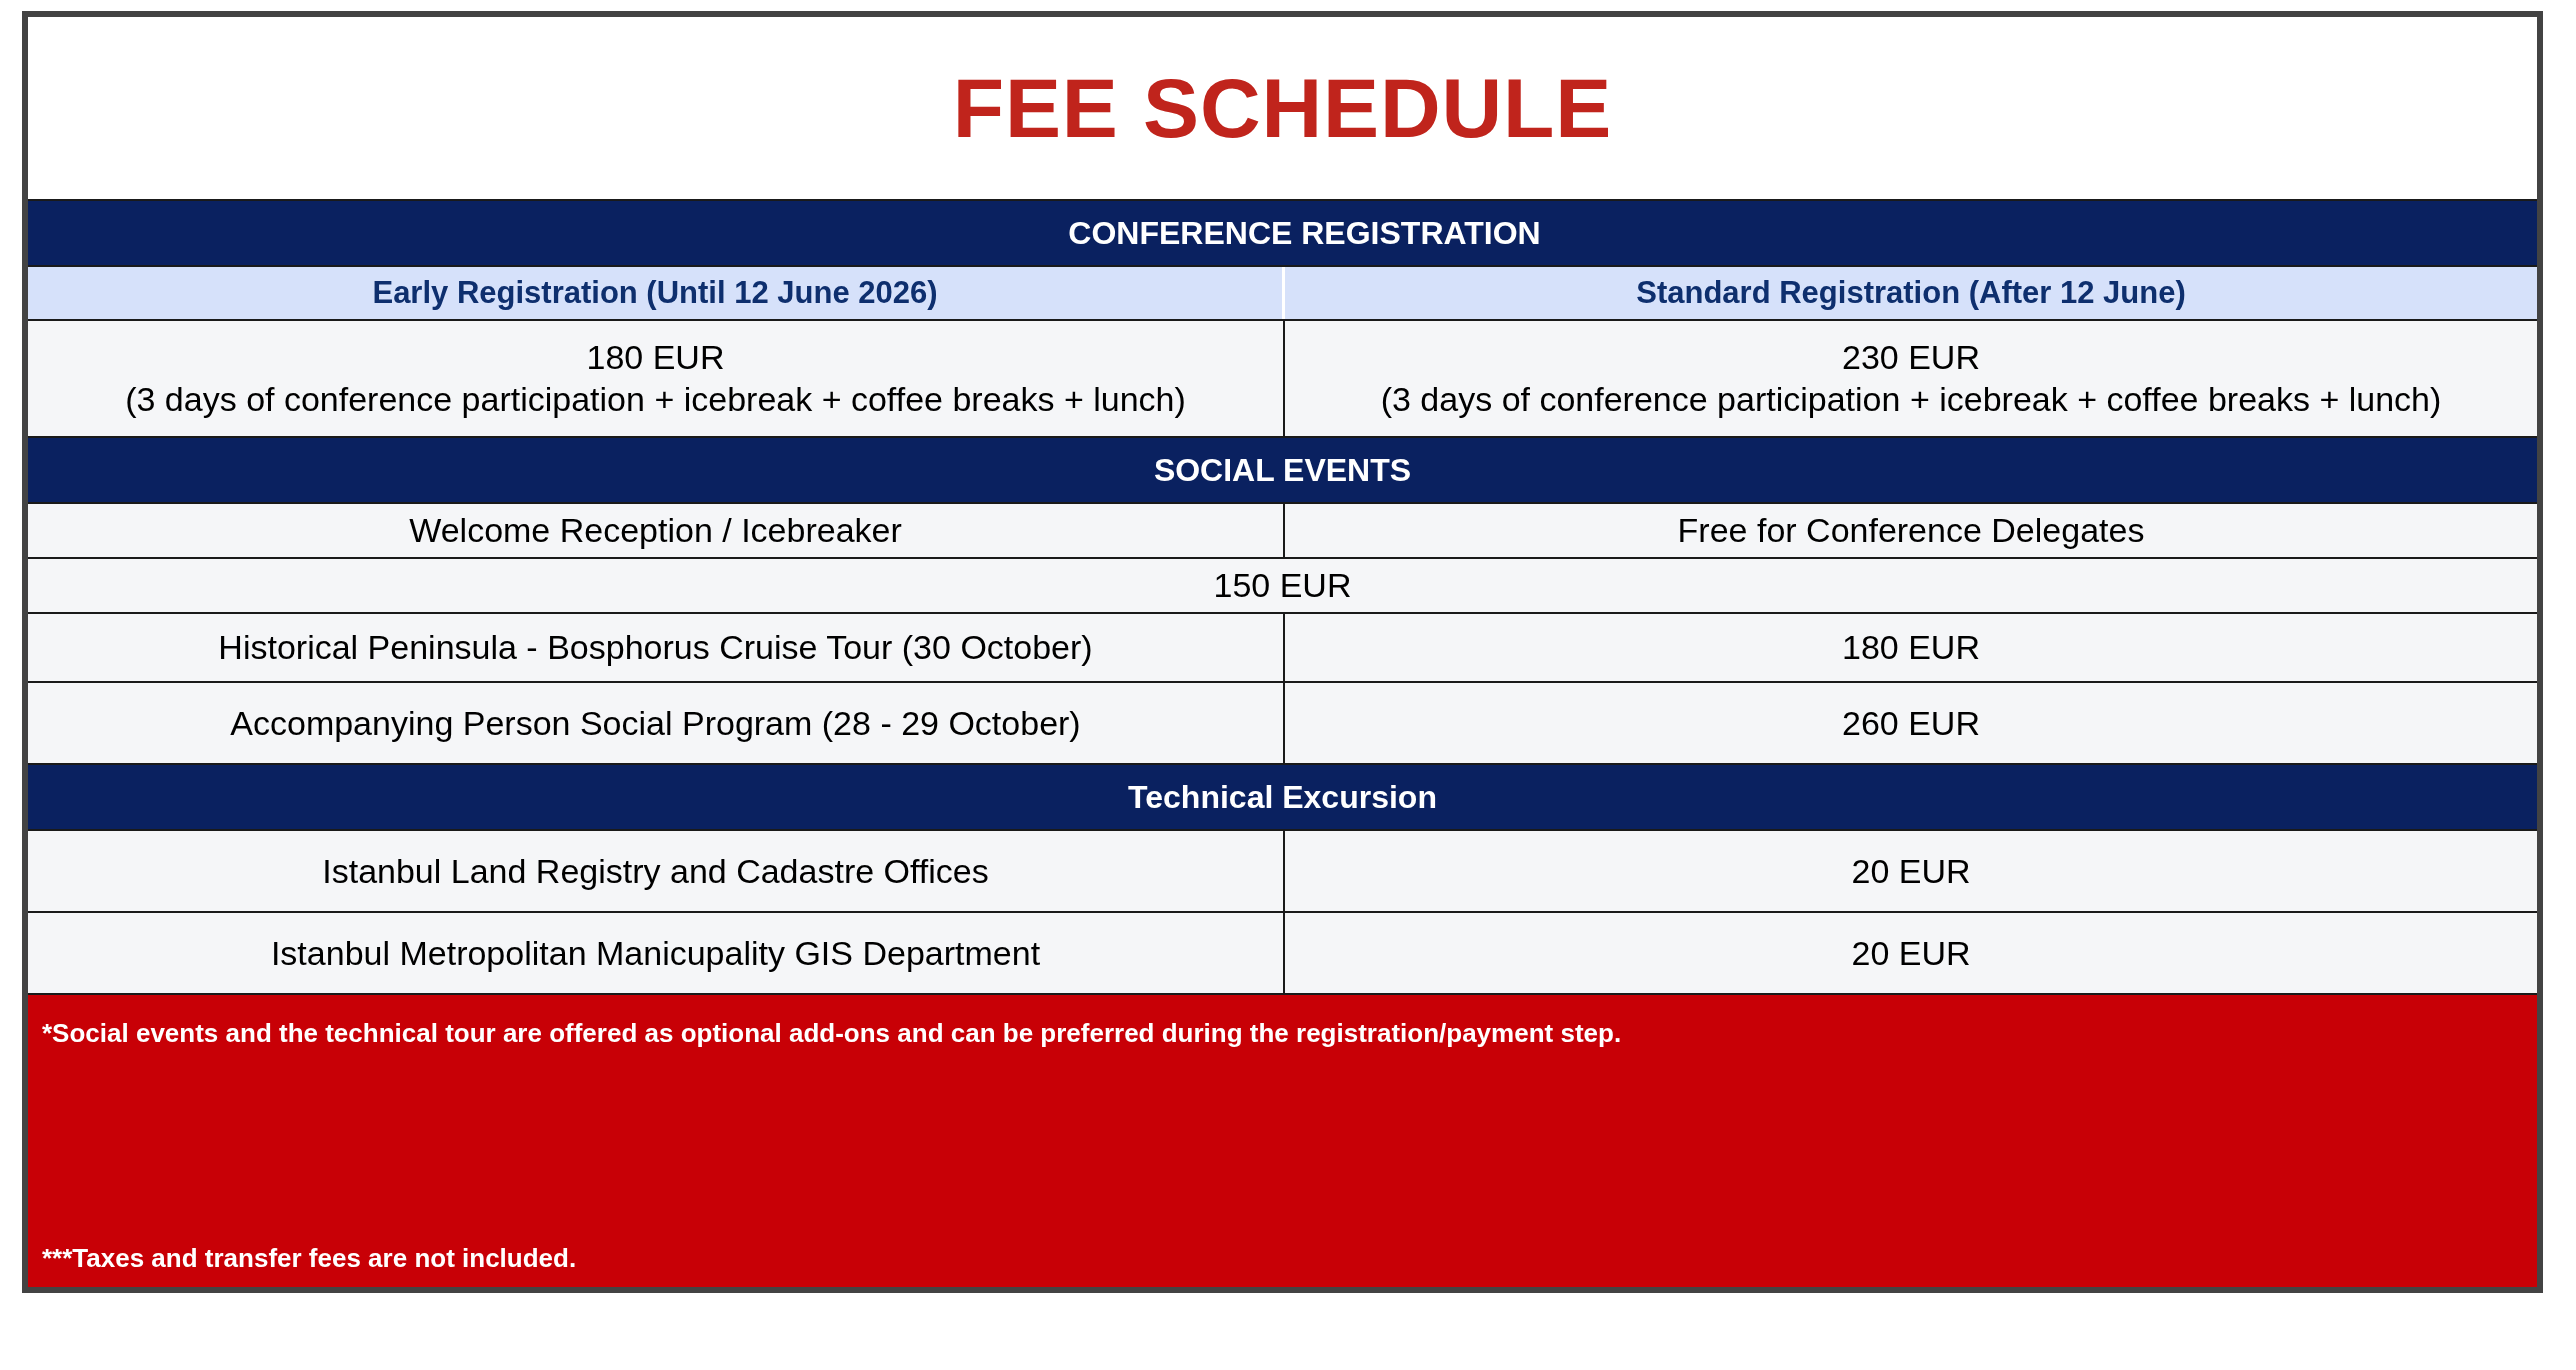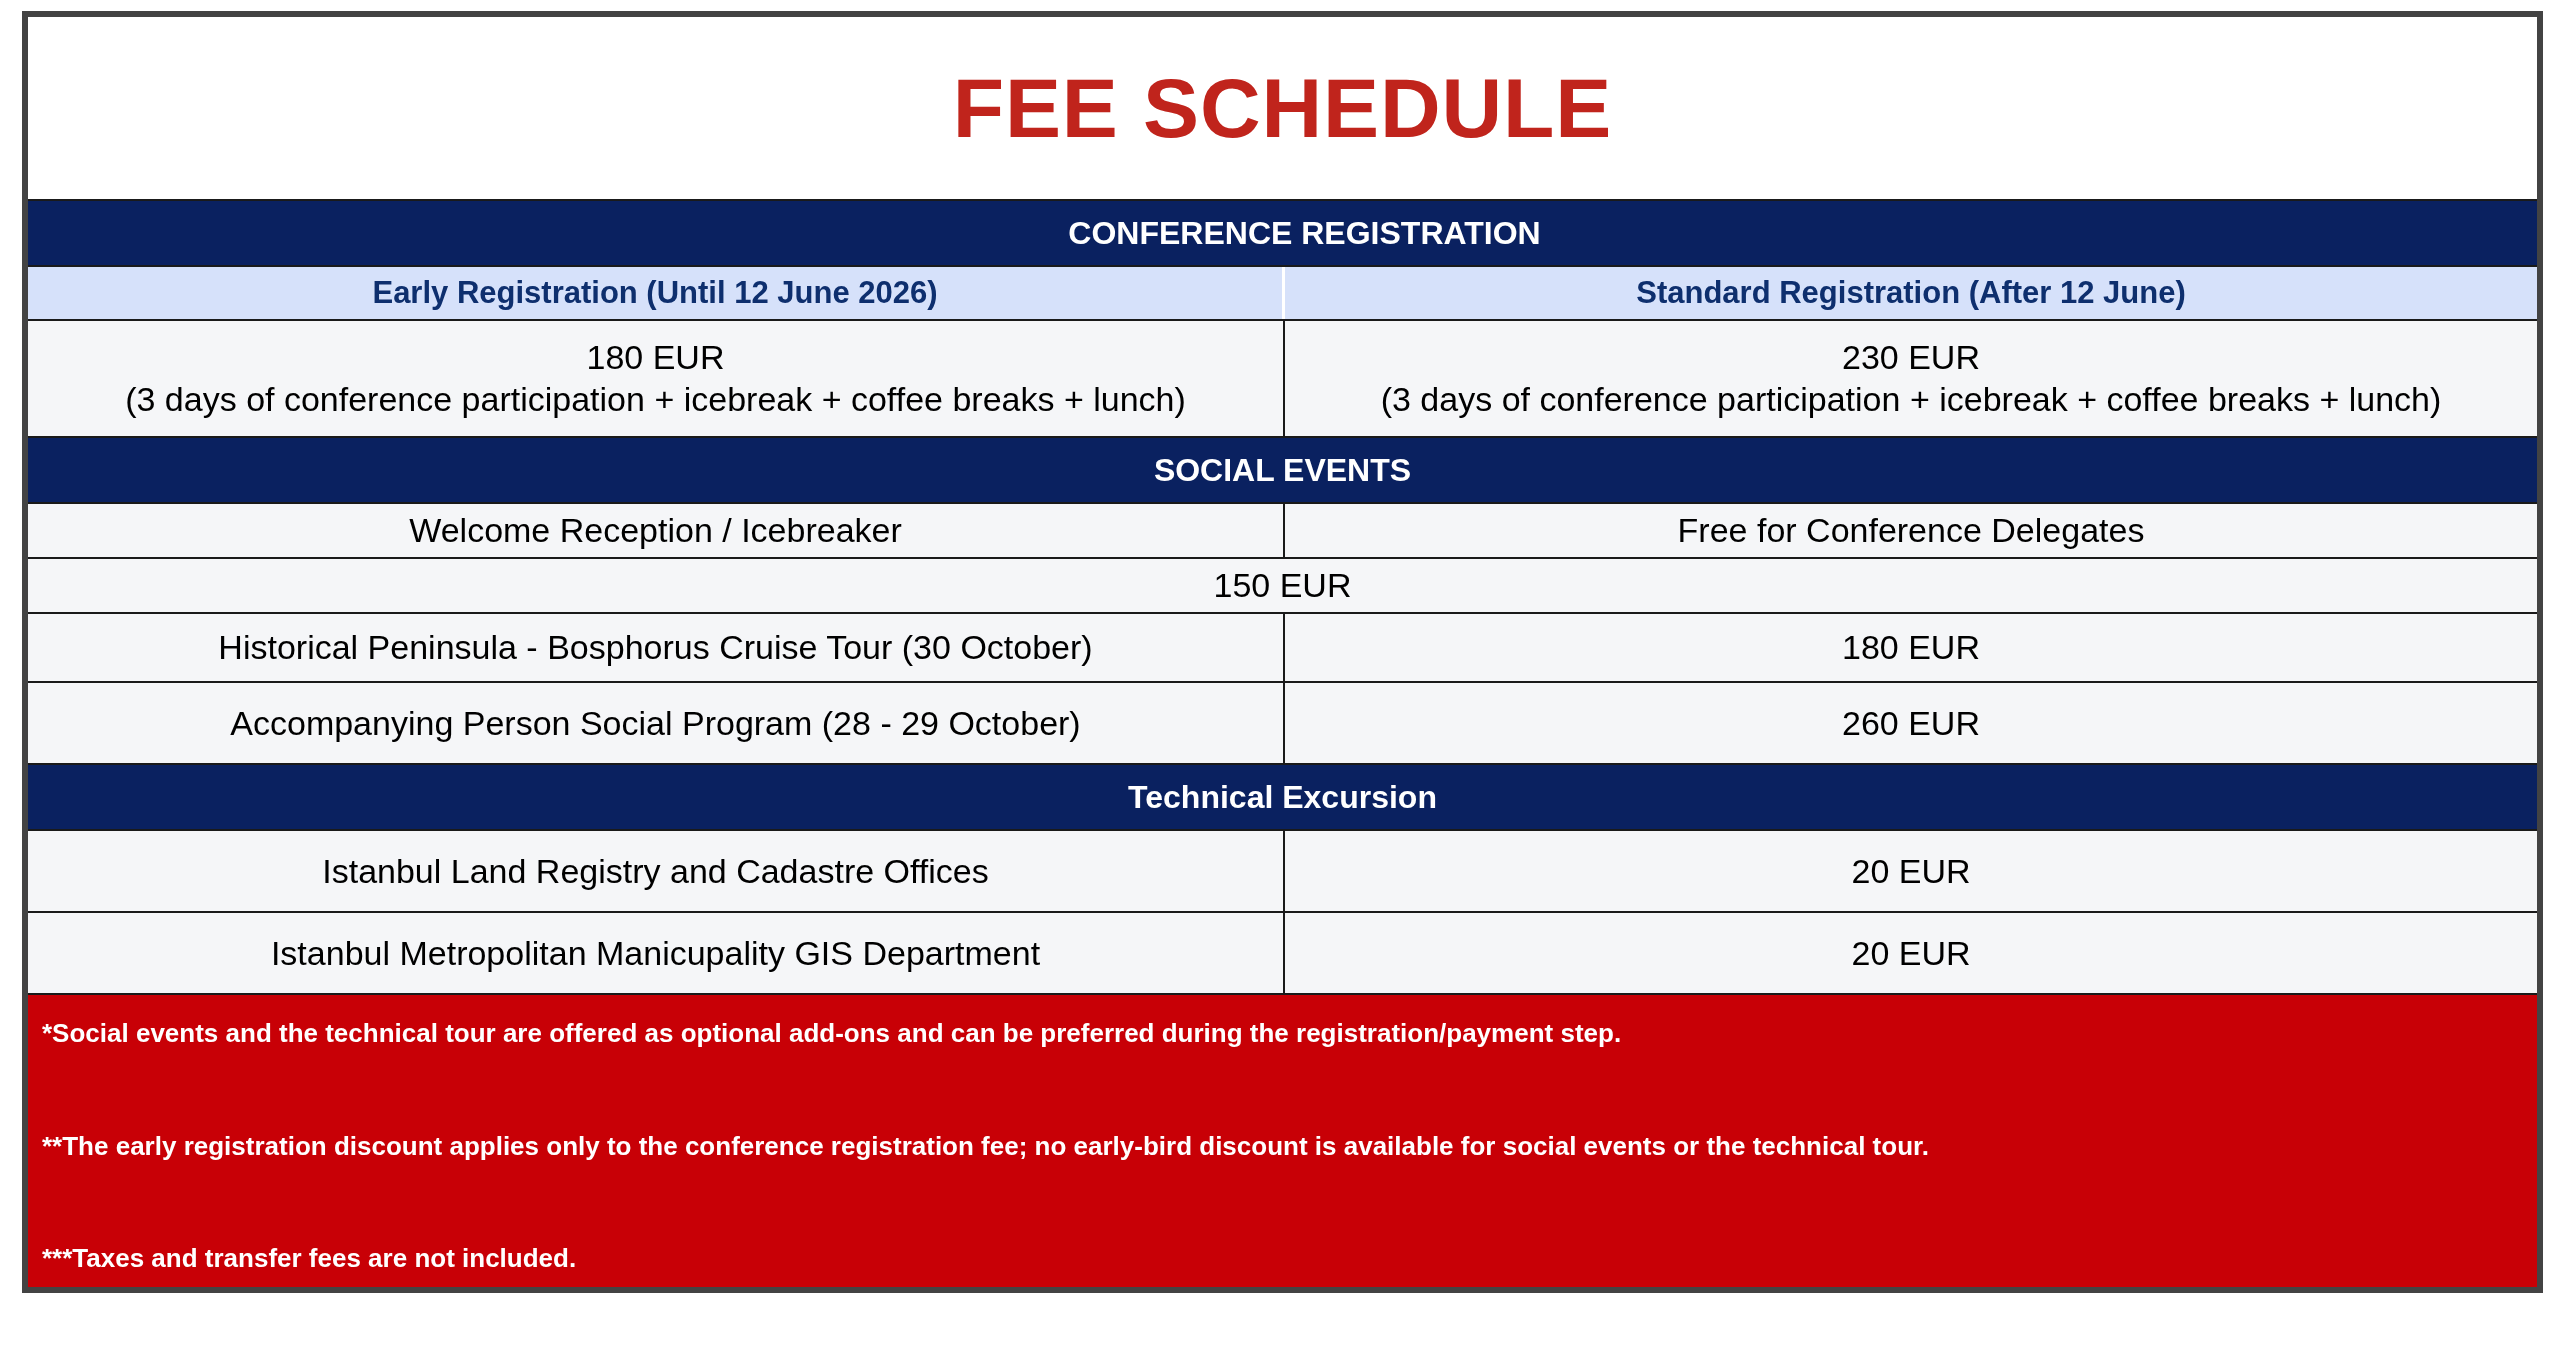--- a/index.html
+++ b/index.html
@@ -195,19 +195,18 @@
       <div class="cell cell-right">20 EUR</div>
     </div>
 
     <div class="row row-tall">
       <div class="cell cell-left">Istanbul Metropolitan Manicupality GIS Department</div>
       <div class="cell cell-right">20 EUR</div>
     </div>
 
     <div class="footnotes">
       <div class="footnote-line">*Social events and the technical tour are offered as optional add-ons and can be preferred during the registration/payment step.</div>
-      <div class="footnote-line">**The early registration discount applies only to the conference registration fee; no early-bird discount is available for social events or the technical tour.</div>
       <div class="footnote-line">***Taxes and transfer fees are not included.</div>
     </div>
 
   </div>
 </div>
 
 
 </body></html>

